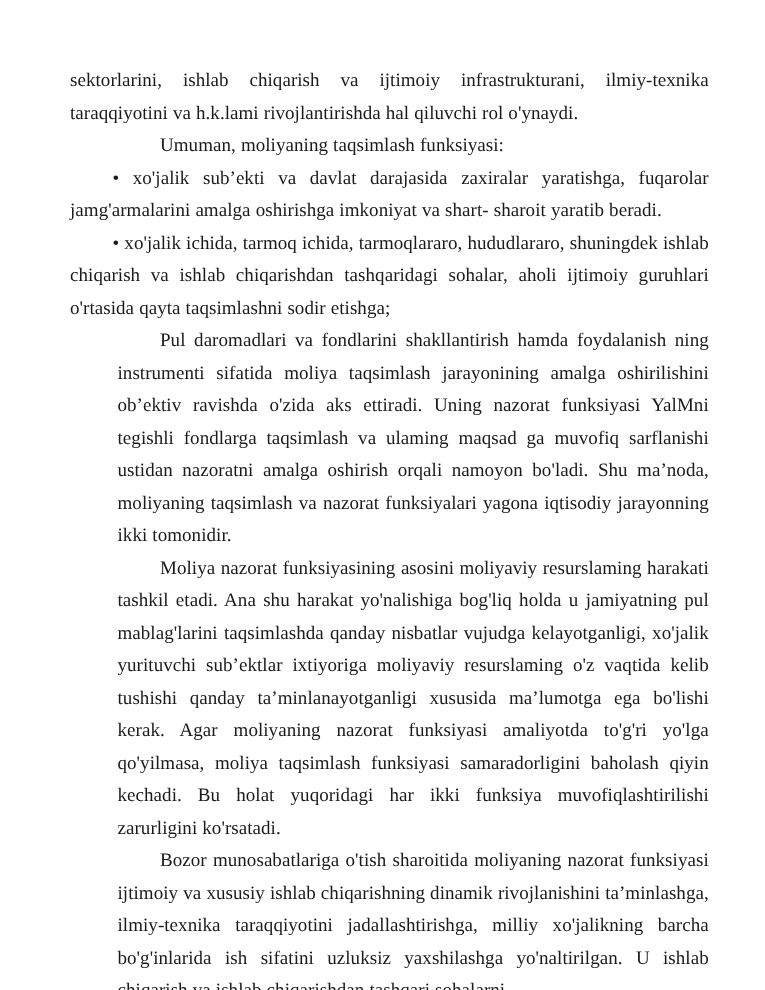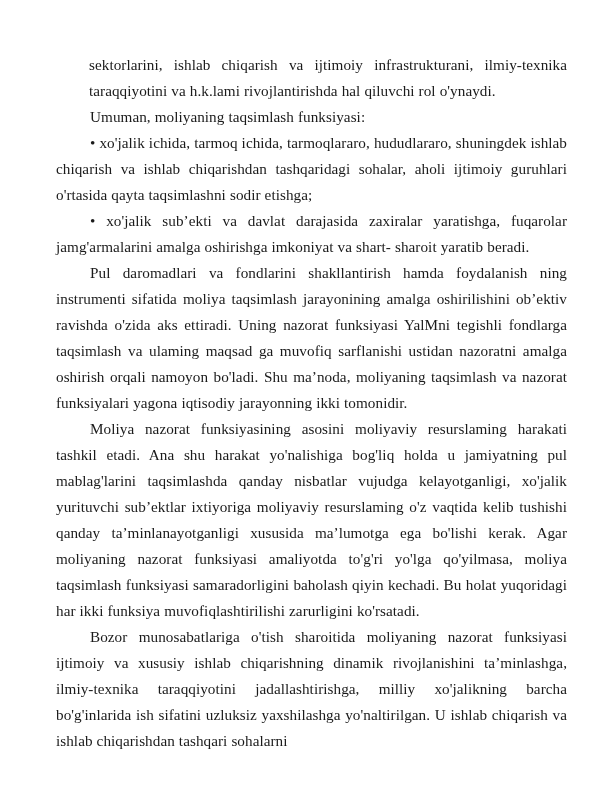--- a/index.html
+++ b/index.html
@@ -42,49 +42,49 @@
     text-justify: inter-word;
     letter-spacing: 0.05px;
     word-spacing: 0.2px;
     hyphens: none;
     -webkit-hyphens: none;
   }
 
   
   .para.indent {
     text-indent: 34px;
+    margin-left: 38px;
   }
 
   
   .para.bullet {
     text-indent: 34px;
   }
 
   
   .para.flush {
     text-indent: 0;
-    margin-left: 33px;
   }
 
   
 </style>
 </head>
 <body>
 
 <div id="page">
   <article id="content">
 
     <p class="para flush">sektorlarini, ishlab chiqarish va ijtimoiy infrastrukturani, ilmiy-texnika taraqqiyotini va h.k.lami rivojlantirishda hal qiluvchi rol o'ynaydi.</p>
 
     <p class="para indent">Umuman, moliyaning taqsimlash funksiyasi:</p>
 
 
+    <p class="para bullet">• xo'jalik sub’ekti va davlat darajasida zaxiralar yaratishga, fuqarolar jamg'armalarini amalga oshirishga imkoniyat va shart- sharoit yaratib beradi.</p>
+
     <p class="para bullet">• xo'jalik ichida, tarmoq ichida, tarmoqlararo, hududlararo, shuningdek ishlab chiqarish va ishlab chiqarishdan tashqaridagi sohalar, aholi ijtimoiy guruhlari o'rtasida qayta taqsimlashni sodir etishga;</p>
-
-    <p class="para bullet">• xo'jalik sub’ekti va davlat darajasida zaxiralar yaratishga, fuqarolar jamg'armalarini amalga oshirishga imkoniyat va shart- sharoit yaratib beradi.</p>
 
     <p class="para indent">Pul daromadlari va fondlarini shakllantirish hamda foydalanish ning instrumenti sifatida moliya taqsimlash jarayonining amalga oshirilishini ob’ektiv ravishda o'zida aks ettiradi. Uning nazorat funksiyasi YalMni tegishli fondlarga taqsimlash va ulaming maqsad ga muvofiq sarflanishi ustidan nazoratni amalga oshirish orqali namoyon bo'ladi. Shu ma’noda, moliyaning taqsimlash va nazorat funksiyalari yagona iqtisodiy jarayonning ikki tomonidir.</p>
 
     <p class="para indent">Moliya nazorat funksiyasining asosini moliyaviy resurslaming harakati tashkil etadi. Ana shu harakat yo'nalishiga bog'liq holda u jamiyatning pul mablag'larini taqsimlashda qanday nisbatlar vujudga kelayotganligi, xo'jalik yurituvchi sub’ektlar ixtiyoriga moliyaviy resurslaming o'z vaqtida kelib tushishi qanday ta’minlanayotganligi xususida ma’lumotga ega bo'lishi kerak. Agar moliyaning nazorat funksiyasi amaliyotda to'g'ri yo'lga qo'yilmasa, moliya taqsimlash funksiyasi samaradorligini baholash qiyin kechadi. Bu holat yuqoridagi har ikki funksiya muvofiqlashtirilishi zarurligini ko'rsatadi.</p>
 
     <p class="para indent">Bozor munosabatlariga o'tish sharoitida moliyaning nazorat funksiyasi ijtimoiy va xususiy ishlab chiqarishning dinamik rivojlanishini ta’minlashga, ilmiy-texnika taraqqiyotini jadallashtirishga, milliy xo'jalikning barcha bo'g'inlarida ish sifatini uzluksiz yaxshilashga yo'naltirilgan. U ishlab chiqarish va ishlab chiqarishdan tashqari sohalarni</p>
 
   </article>
 </div>
 

